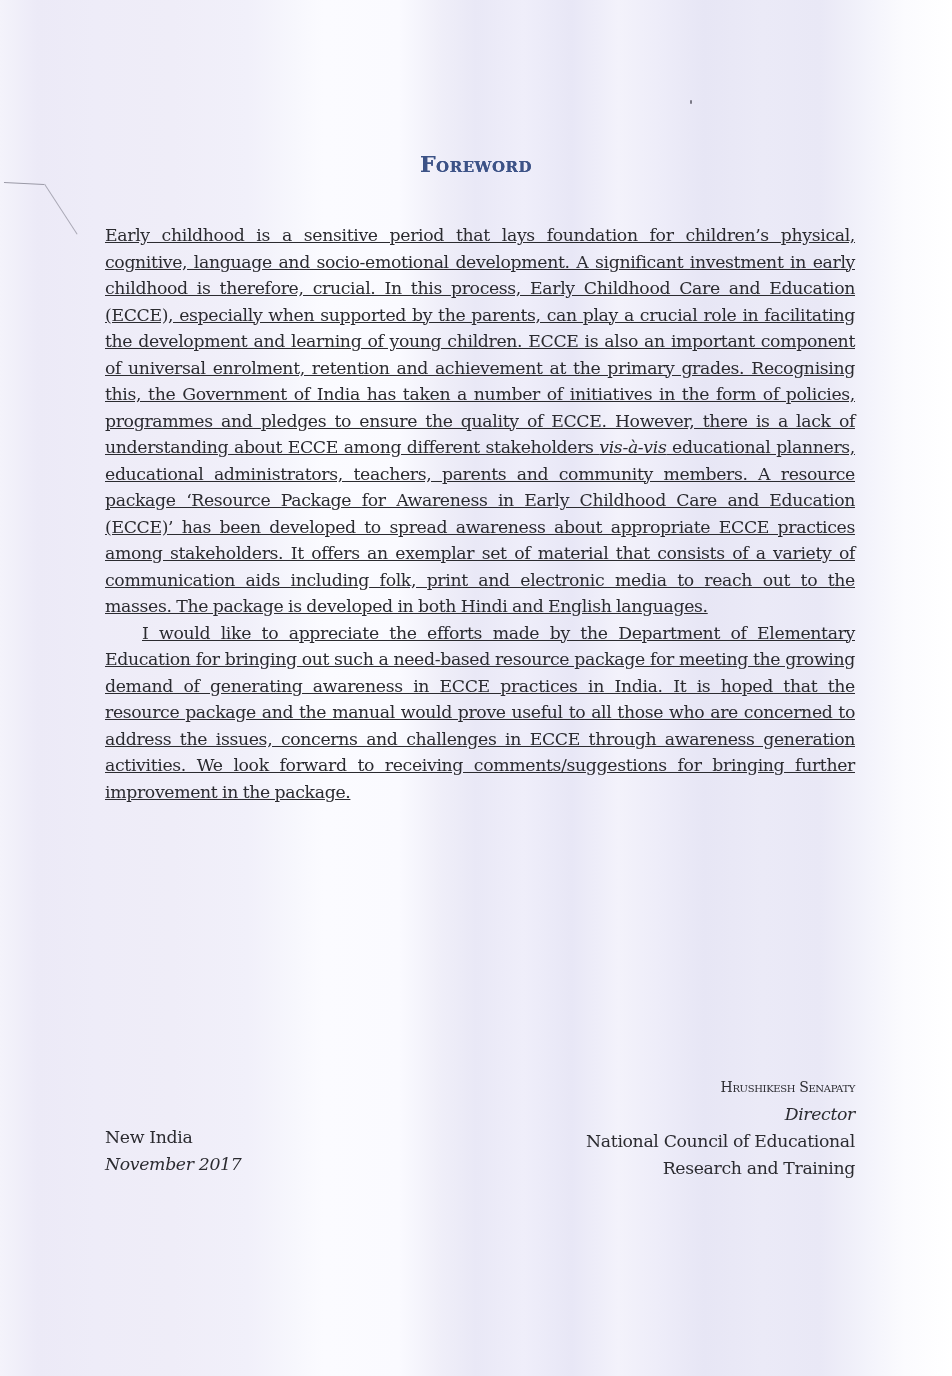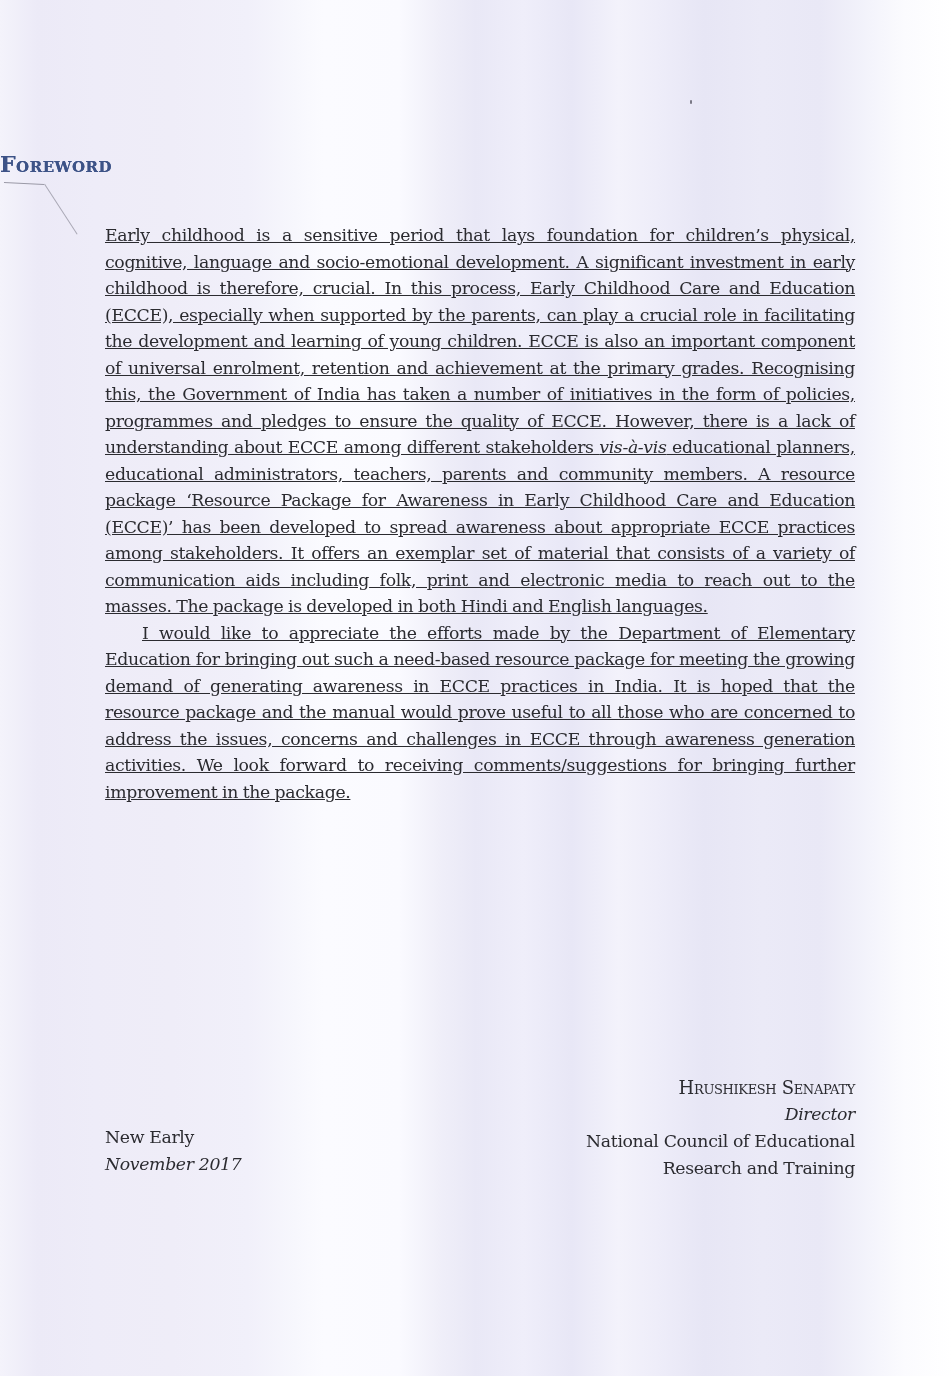--- a/index.html
+++ b/index.html
@@ -44,20 +44,21 @@
     .speck {
       position: absolute;
       width: 2px; height: 4px;
       background: #7a7986;
       border-radius: 1px;
     }
     .title {
       position: absolute;
       top: 136px;
       left: 0; width: 952px;
+      text-align: center;
       font-family: "DejaVu Serif", serif;
       font-weight: bold;
       font-size: 22px;
       font-variant: small-caps;
       letter-spacing: 0.5px;
       color: #3d5387;
       text-shadow: 0 0 0.6px #3d5387;
     }
     .body-text {
       position: absolute;
@@ -85,21 +86,21 @@
       top: 1074px;
       text-align: right;
       font-family: "DejaVu Serif", serif;
       font-size: 17.3px;
       line-height: 27px;
       letter-spacing: -0.35px;
       color: #2b2b30;
     }
     .sig-name {
       font-variant: small-caps;
-      font-size: 18px;
+      font-size: 14px;
     }
     .italic {
       font-style: italic;
     }
     .sig-left {
       position: absolute;
       left: 105px;
       top: 1124px;
       font-family: "DejaVu Serif", serif;
       font-size: 17.3px;
@@ -124,16 +125,16 @@
   </div>
 
   <div class="sig-right">
     <div class="sig-name">Hrushikesh Senapaty</div>
     <div class="italic">Director</div>
     <div>National Council of Educational</div>
     <div>Research and Training</div>
   </div>
 
   <div class="sig-left">
-    <div>New Early</div>
+    <div>New India</div>
     <div class="italic">November 2017</div>
   </div>
 </div>
 
 </body></html>

